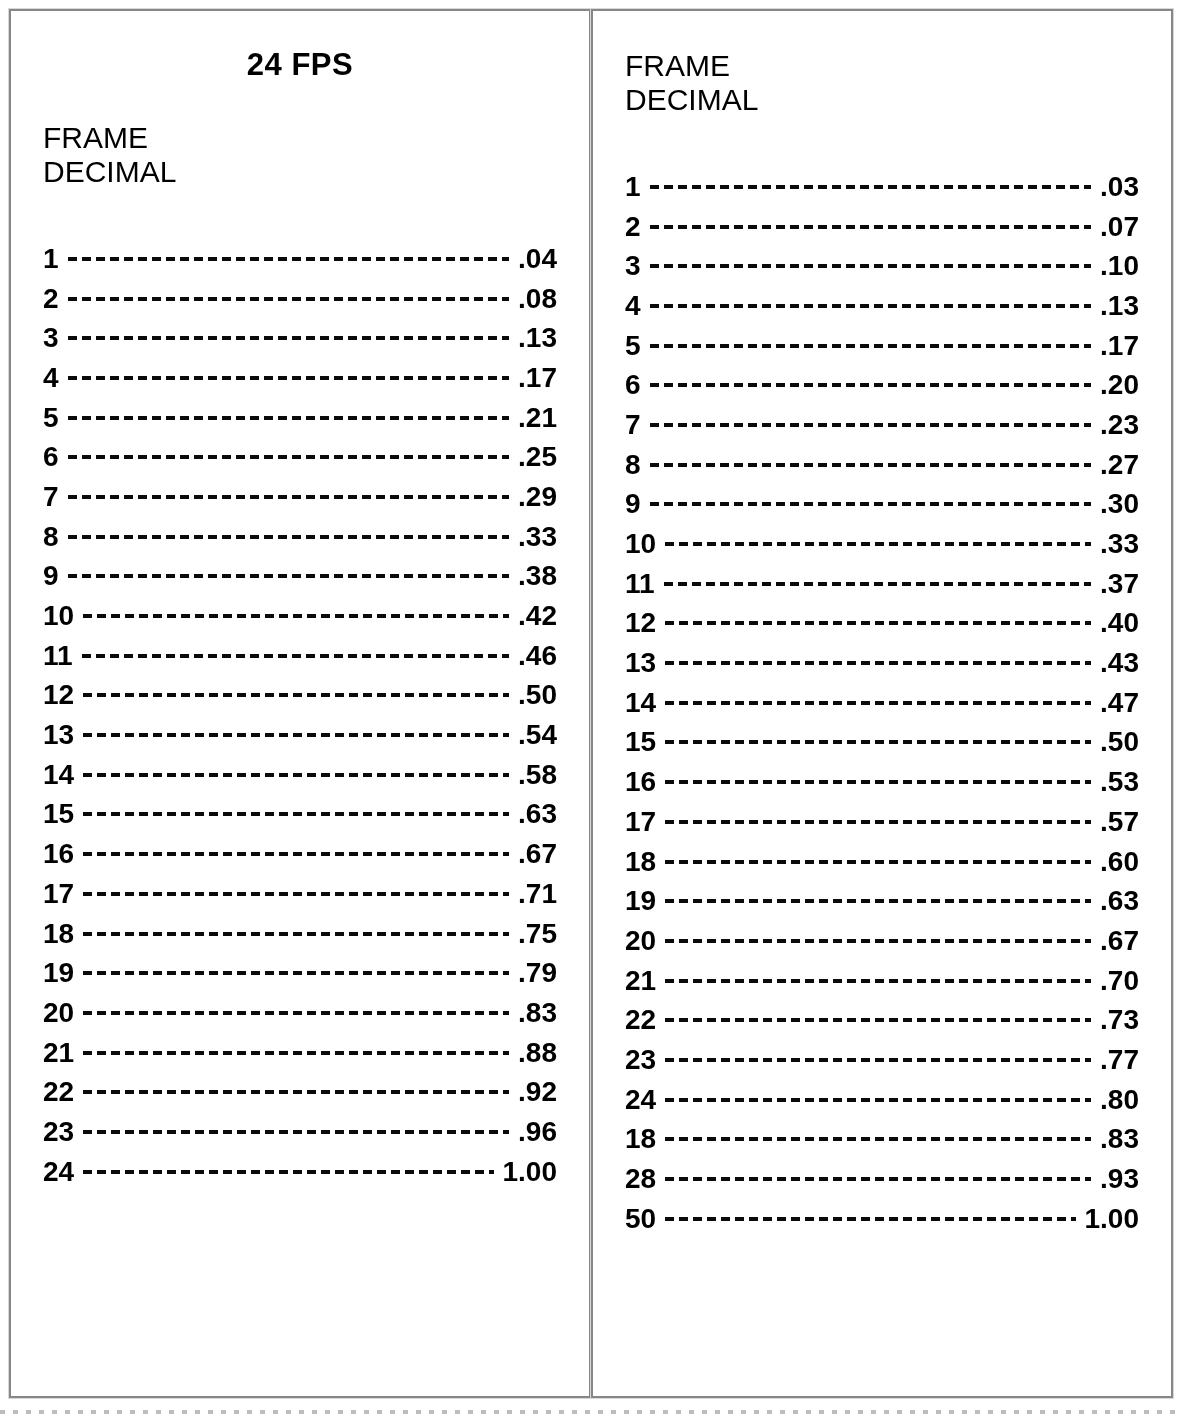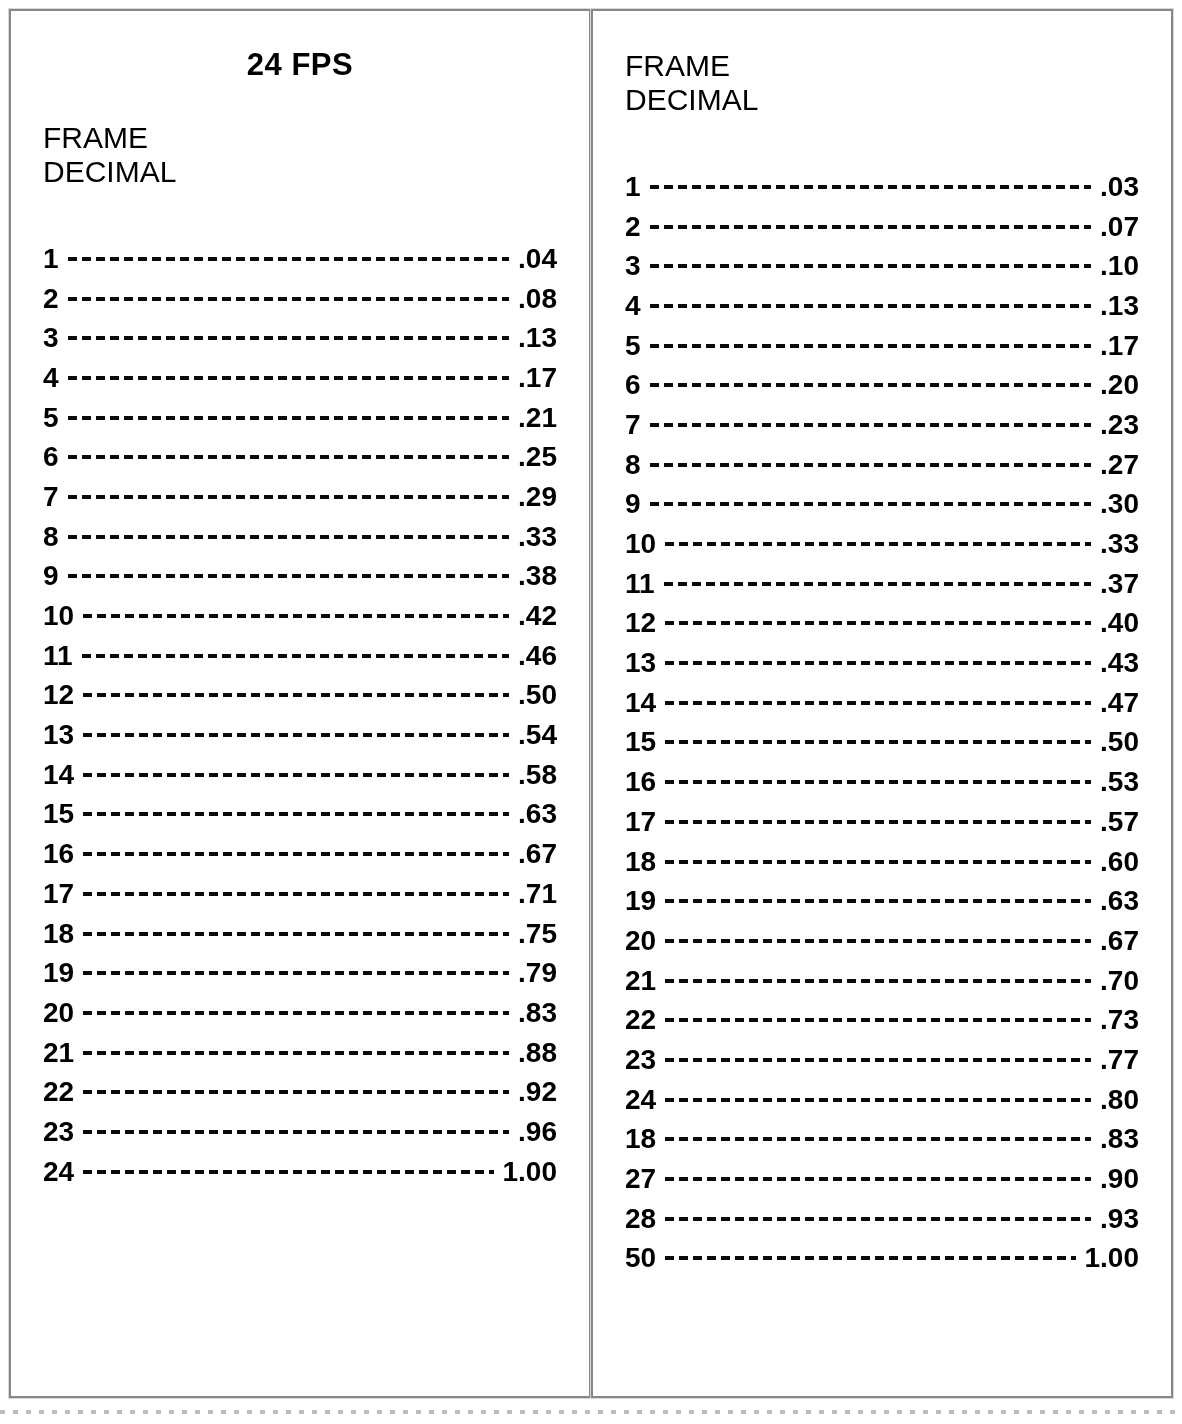--- a/index.html
+++ b/index.html
@@ -335,25 +335,20 @@
             <span class="frame-num">24</span>
             <span class="leader"></span>
             <span class="decimal-val">.80</span>
           </div>
           <div class="row">
             <span class="frame-num">18</span>
             <span class="leader"></span>
             <span class="decimal-val">.83</span>
           </div>
           <div class="row">
-            <span class="frame-num">27</span>
-            <span class="leader"></span>
-            <span class="decimal-val">.90</span>
-          </div>
-          <div class="row">
             <span class="frame-num">28</span>
             <span class="leader"></span>
             <span class="decimal-val">.93</span>
           </div>
           <div class="row">
             <span class="frame-num">50</span>
             <span class="leader"></span>
             <span class="decimal-val">1.00</span>
           </div>
         </div>

